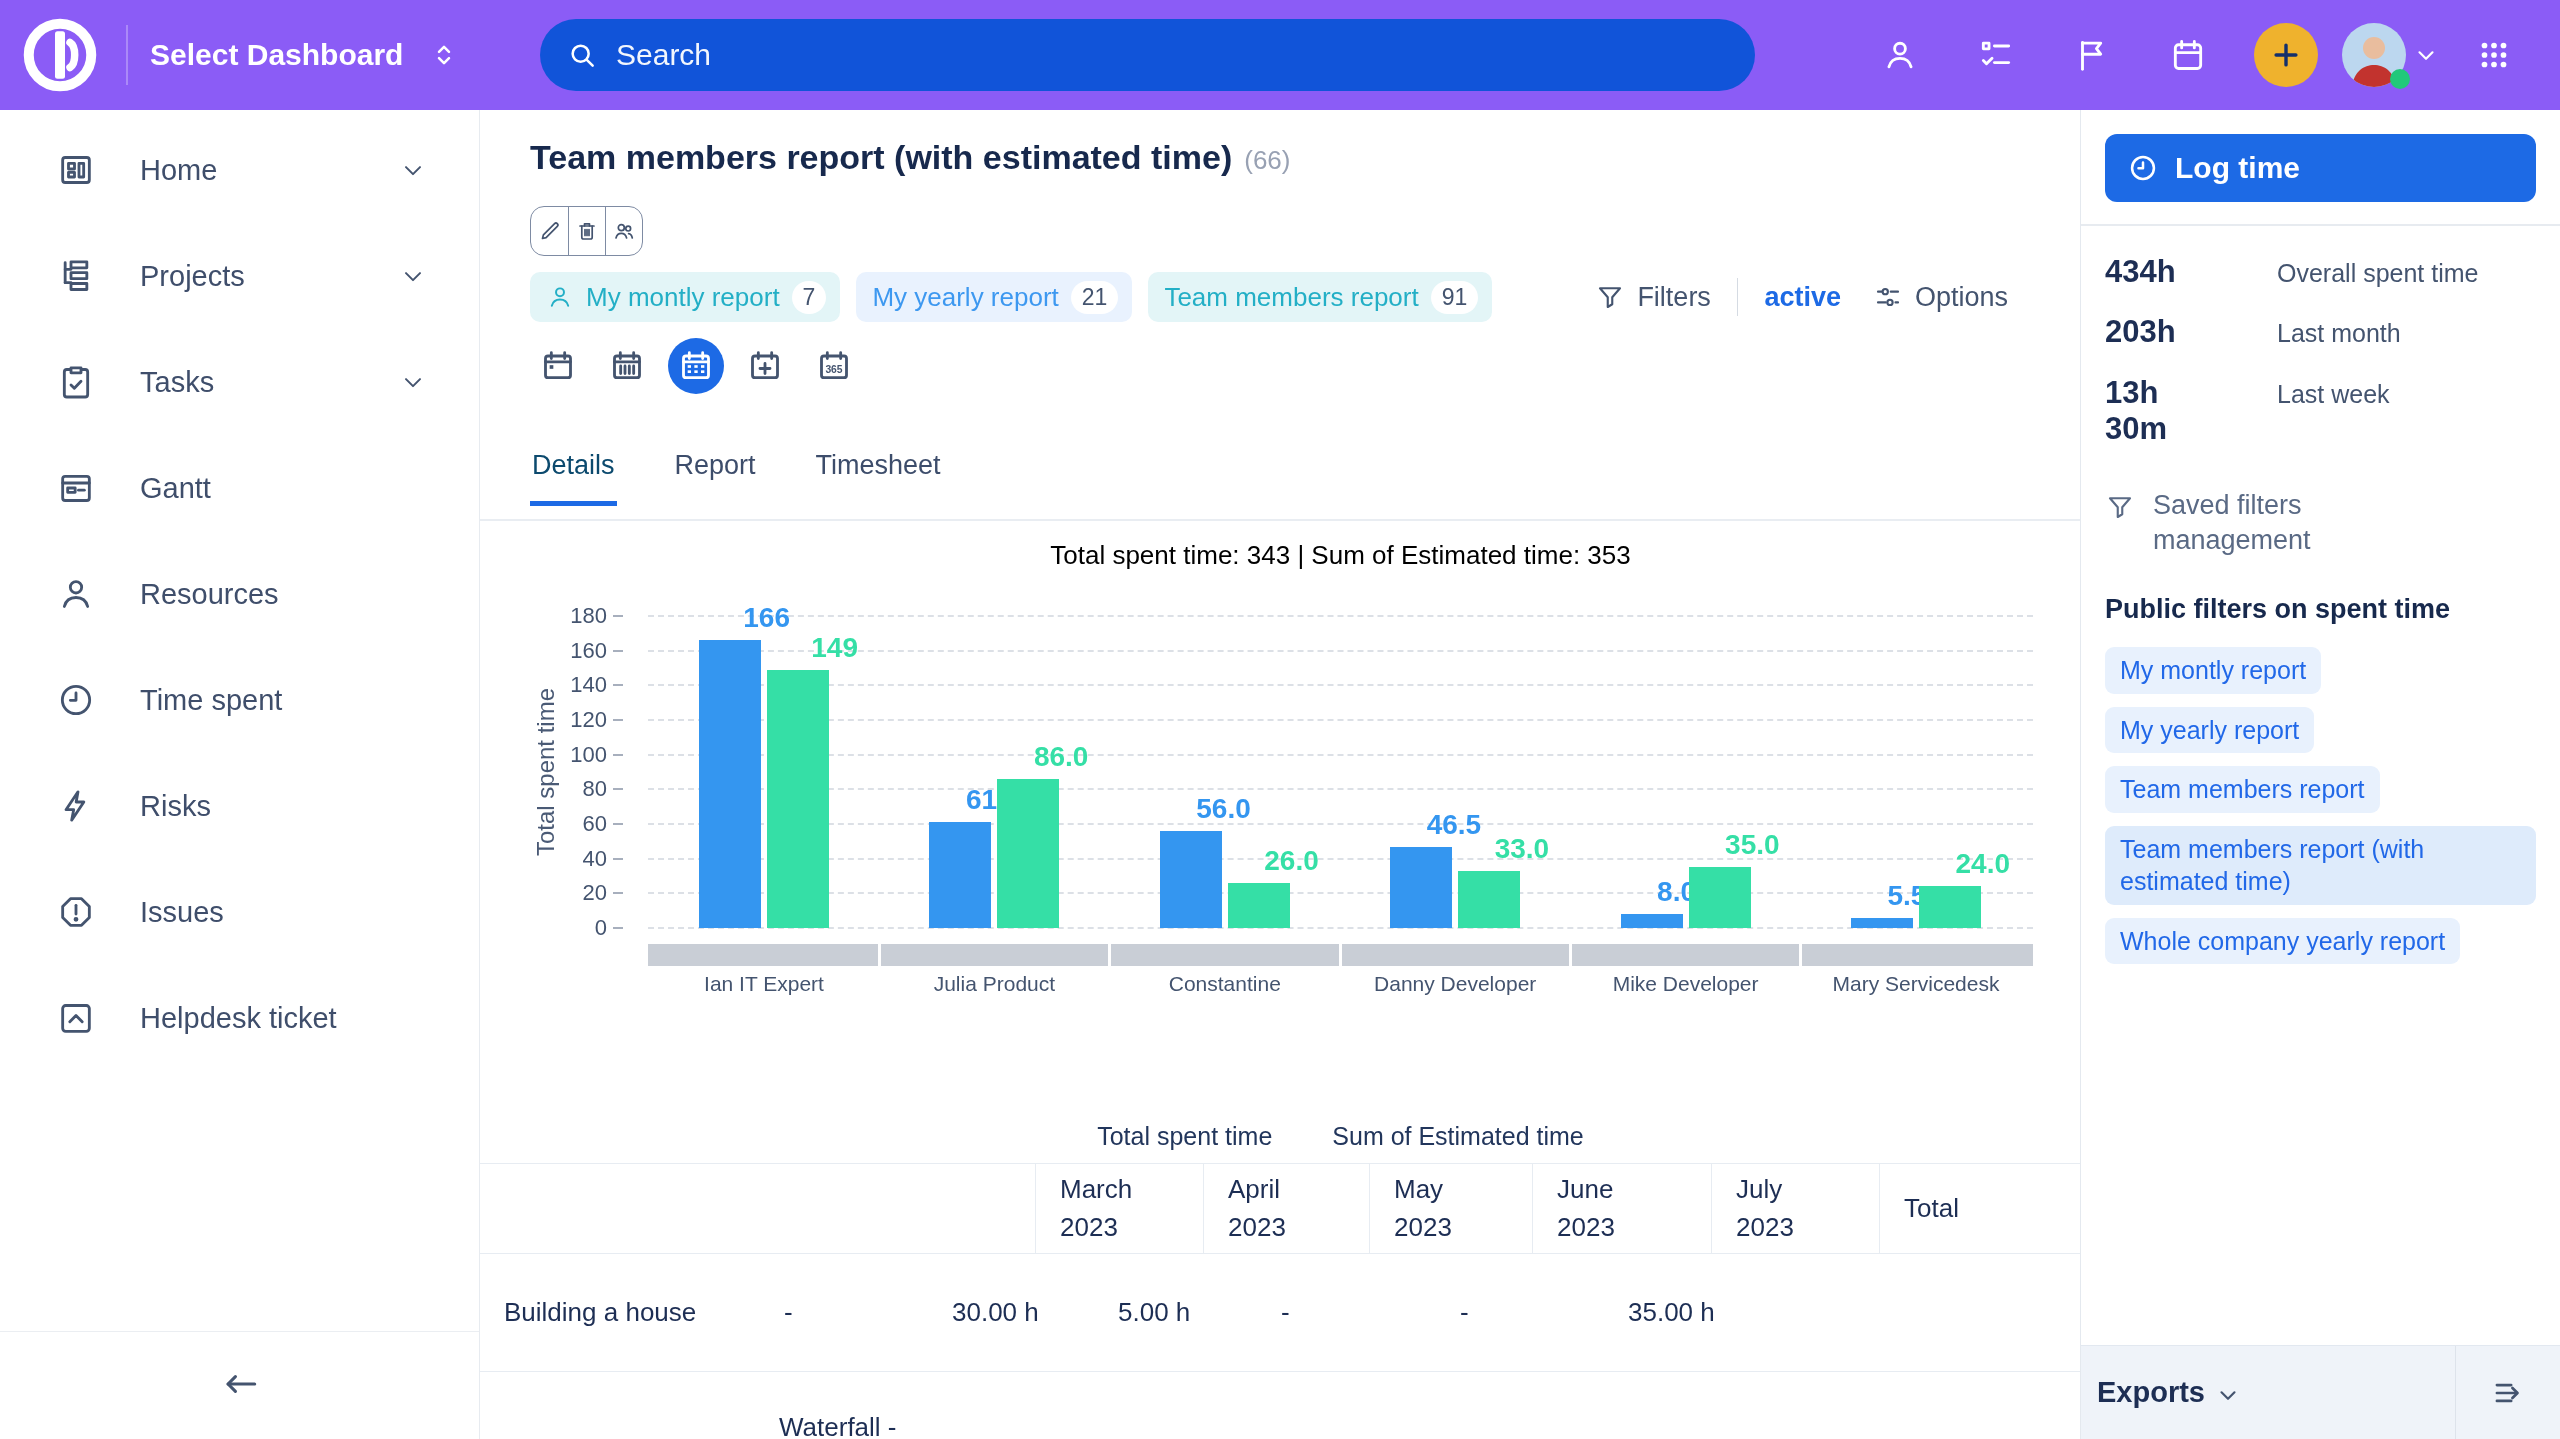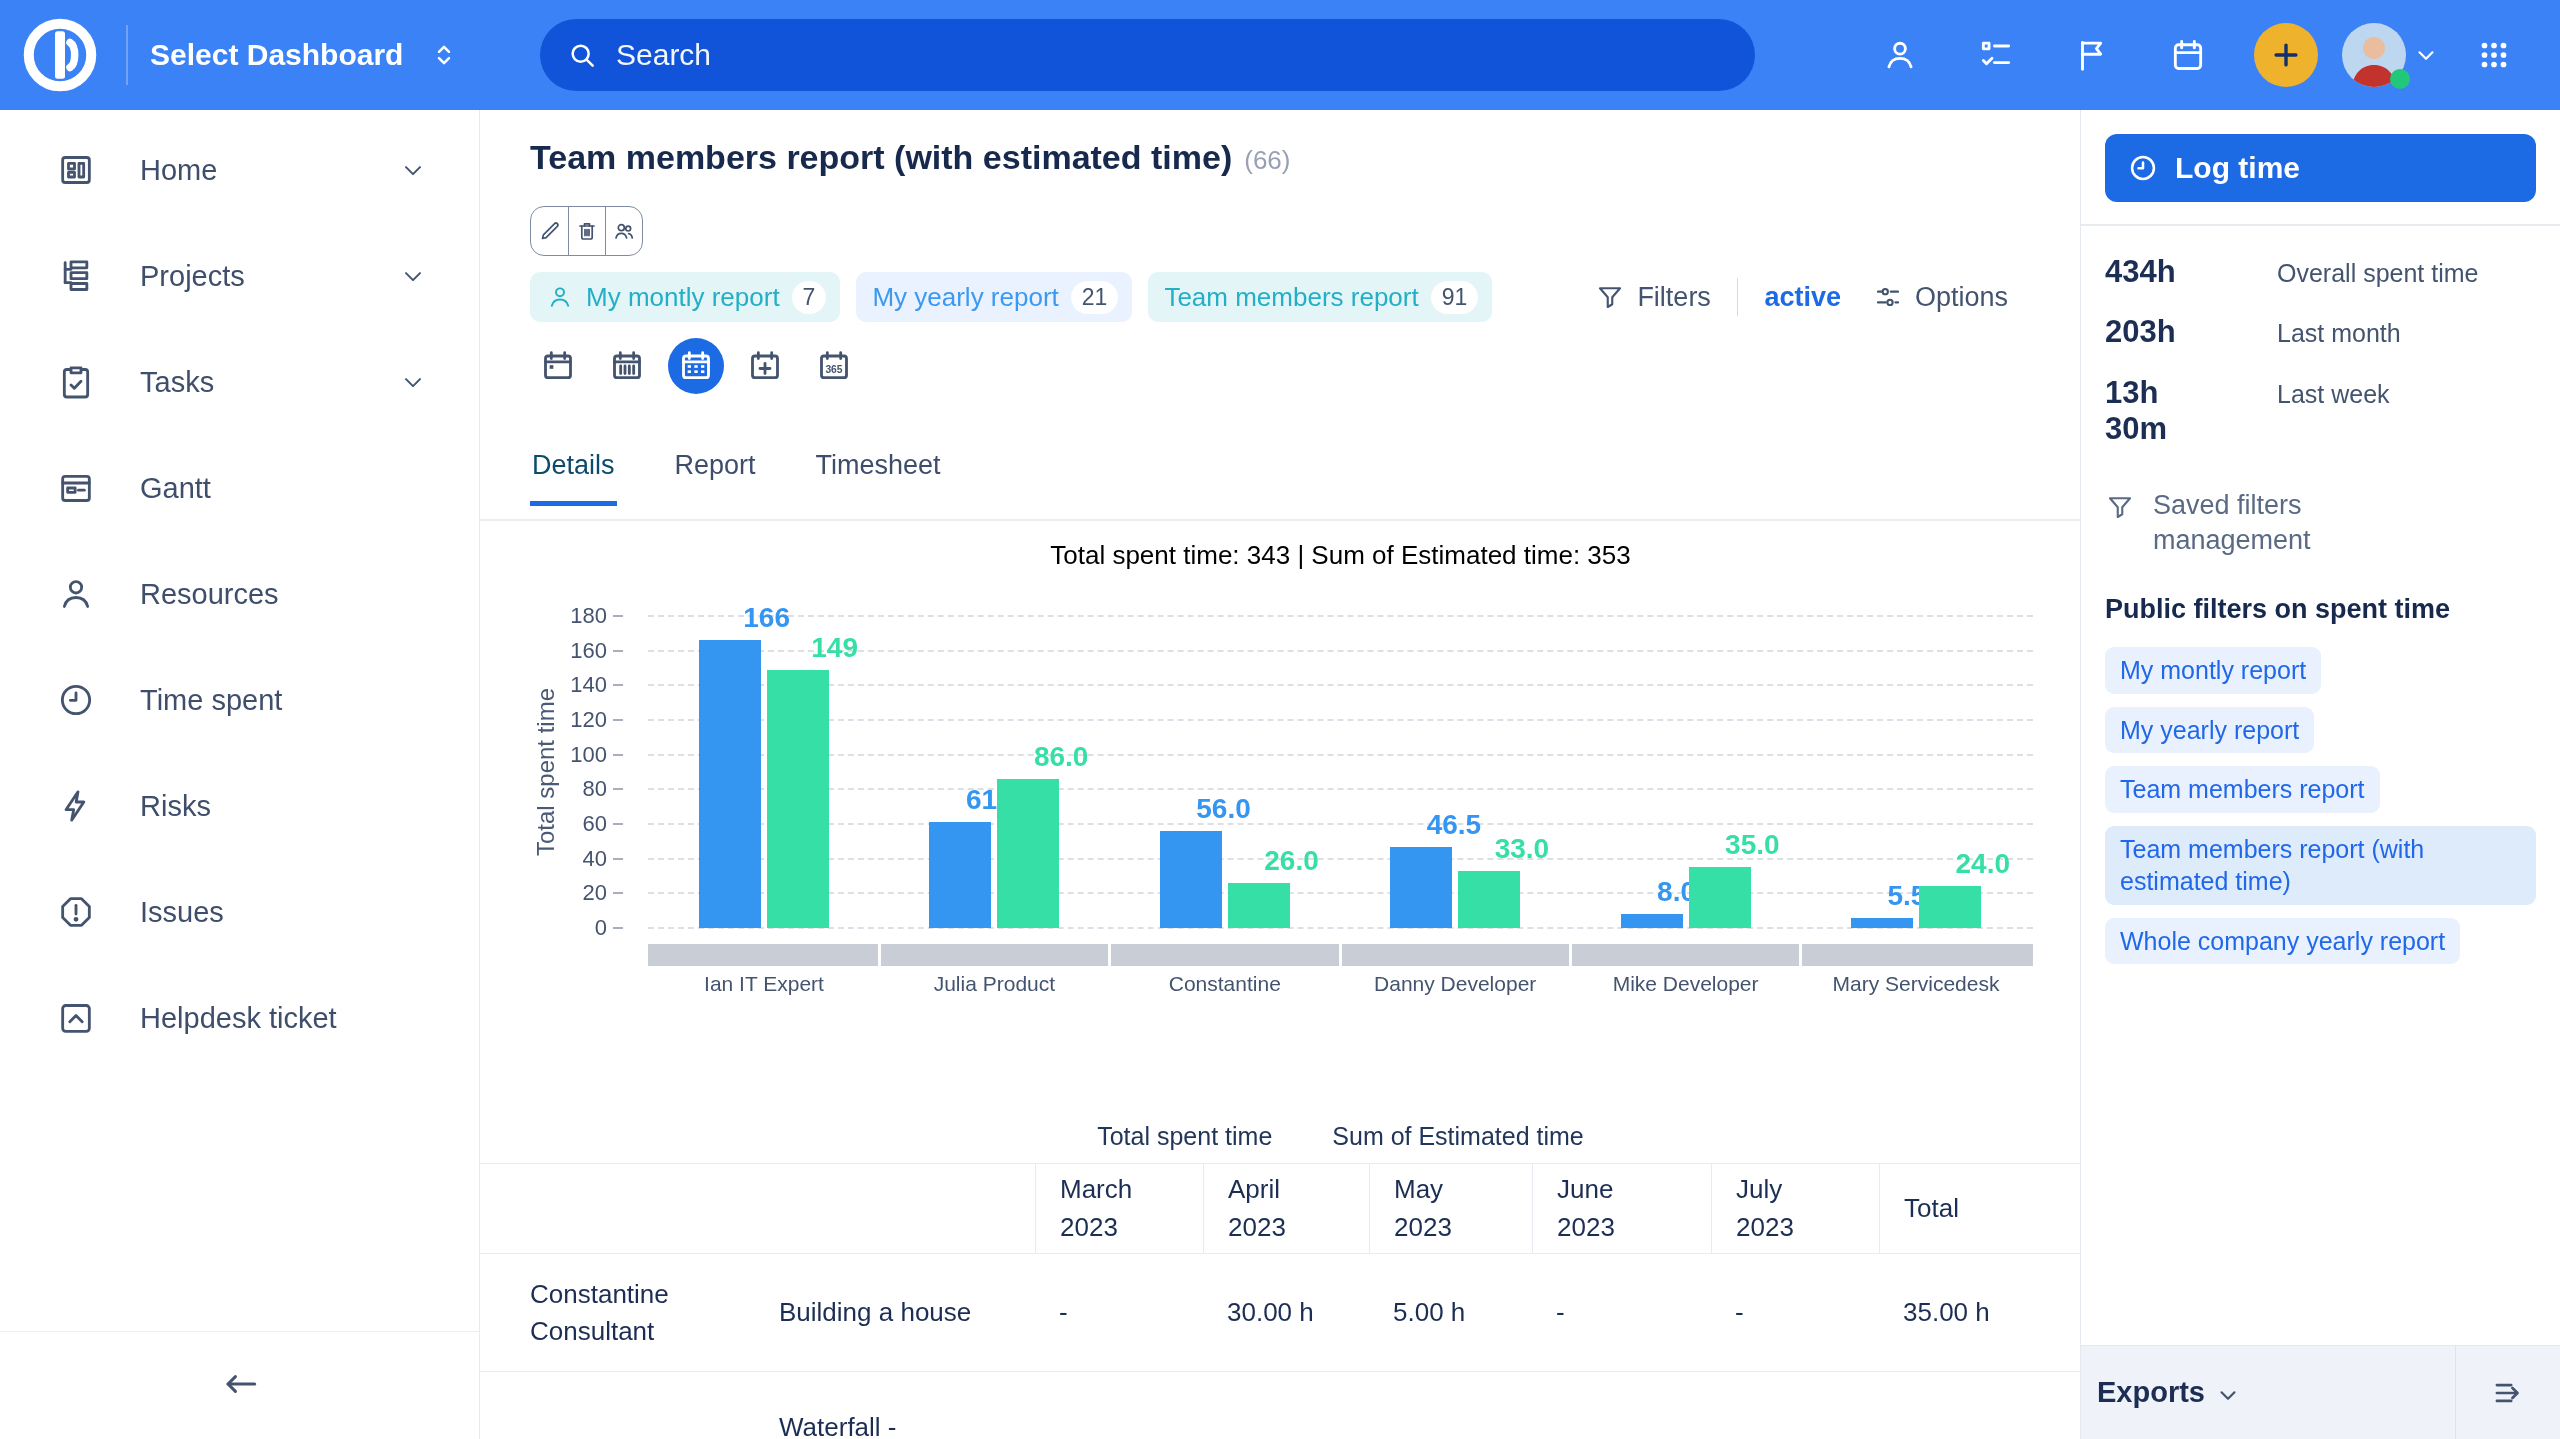--- a/index.html
+++ b/index.html
@@ -1,21 +1,21 @@
 <!DOCTYPE html>
 <html><head>
 <meta charset="utf-8">
 <style>
   html,body{margin:0;padding:0;background:#fff;}
   *{box-sizing:border-box;}
   .app{position:relative;width:2560px;height:1439px;overflow:hidden;
        font-family:"Liberation Sans","DejaVu Sans",sans-serif;color:#1D2E54;}
 
   
-  .topbar{position:absolute;left:0;top:0;width:2560px;height:110px;background:#3b82f6;
+  .topbar{position:absolute;left:0;top:0;width:2560px;height:110px;background:#8b5cf6;
           display:flex;align-items:center;z-index:30;}
   .logo{width:80px;height:80px;margin-left:20px;flex:0 0 auto;cursor:pointer;}
   .tb-divider{width:2px;height:60px;background:rgba(255,255,255,.28);margin-left:26px;}
   .dash-select{display:flex;align-items:center;gap:26px;margin-left:16px;background:none;border:none;
                color:#fff;font-size:30px;font-weight:600;font-family:inherit;cursor:pointer;}
   .dash-select .ud{width:30px;height:30px;color:#fff;}
   .search{position:absolute;left:540px;top:19px;width:1215px;height:72px;background:#1154D9;
           border-radius:36px;display:flex;align-items:center;padding:0 26px;gap:16px;}
   .search svg{width:32px;height:32px;color:#fff;flex:0 0 auto;}
   .search input{background:transparent;border:none;outline:none;color:#fff;font-size:30px;width:100%;
@@ -553,21 +553,20 @@
 2023</div>
           <div class="tc b" style="width: 163px;">May
 2023</div>
           <div class="tc b" style="width: 179px;">June
 2023</div>
           <div class="tc b" style="width: 168px;">July
 2023</div>
           <div class="tc b" style="width: 201px;">Total</div>
         </div>
         <div class="t-row">
-          <div class="tc" style="width: 275px; padding-left: 50px; padding-right: 16px;">Constantine Consultant</div>
           <div class="tc" style="width: 280px;">Building a house</div>
           <div class="tc" style="width: 168px;">-</div>
           <div class="tc" style="width: 166px;">30.00 h</div>
           <div class="tc" style="width: 163px;">5.00 h</div>
           <div class="tc" style="width: 179px;">-</div>
           <div class="tc" style="width: 168px;">-</div>
           <div class="tc" style="width: 201px;">35.00 h</div>
         </div>
         <div class="t-row partial">
           <div class="tc" style="width: 275px; padding-left: 50px;"></div>

